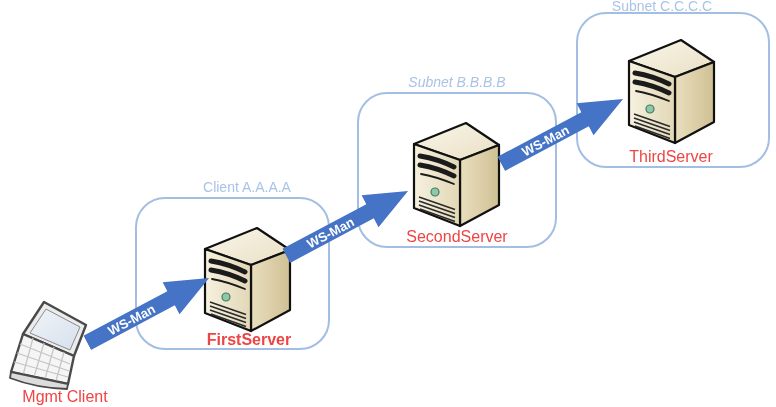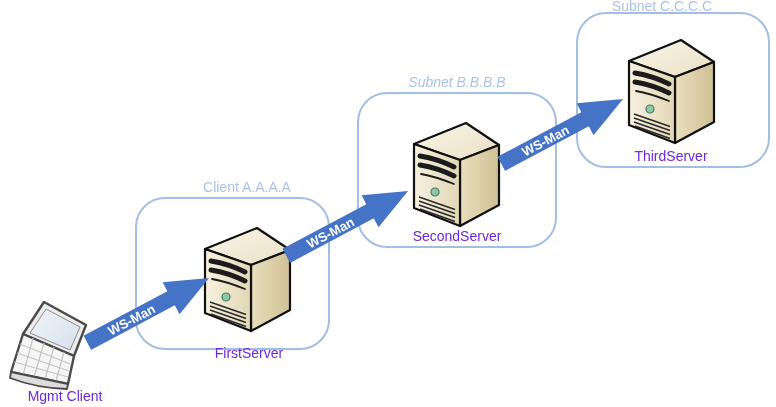--- a/index.html
+++ b/index.html
@@ -9,21 +9,21 @@
   }
   .subnet-box{
     position:absolute;border:2px solid #A3BEE3;border-radius:30px;
     background:#ffffff;box-sizing:border-box;
   }
   .subnet-label{
     position:absolute;text-align:center;font-size:14px;color:#A9C3E6;
     white-space:nowrap;
   }
   .node-label{
-    position:absolute;text-align:center;font-size:14px;color:#6d28d9;
+    position:absolute;text-align:center;font-size:16px;color:#ef4444;
     white-space:nowrap;
   }
   .icon{position:absolute;}
   .arrow{position:absolute;width:140px;height:40px;transform:rotate(-28deg);}
   .arrow svg{display:block;}
   .arrow text{
     font-family:"Liberation Sans",sans-serif;font-size:13px;font-weight:bold;
     fill:#ffffff;
   }
 </style>
@@ -83,21 +83,21 @@
       <path d="M8,25 L60,4 L93,26 L54,41 Z" fill="url(#gTop)" stroke="#111" stroke-width="2.2" stroke-linejoin="round"></path>
       <path d="M54,41 L93,26 L93,86 L54,107 Z" fill="url(#gSide)" stroke="#111" stroke-width="2.2" stroke-linejoin="round"></path>
       <path d="M8,25 L54,41 L54,107 L8,89 Z" fill="url(#gFront)" stroke="#111" stroke-width="2.2" stroke-linejoin="round"></path>
       <path d="M14,37 C26,39 38,43 48,48" stroke="#1b1b1b" stroke-width="5" fill="none" stroke-linecap="round"></path>
       <path d="M14,46 C26,48 38,52 48,57" stroke="#1b1b1b" stroke-width="5" fill="none" stroke-linecap="round"></path>
       <path d="M15,55 C27,57 38,61 48,65" stroke="#1b1b1b" stroke-width="1.8" fill="none" stroke-linecap="round"></path>
       <circle cx="29" cy="73" r="4" fill="#8FC7A8" stroke="#3E7D5E" stroke-width="1.2"></circle>
       <path d="M13,78 L49,90.5 M13,82 L49,94.5 M13,86 L49,98.5 M14,90 L49,102.5" stroke="#2b2b2b" stroke-width="1.6" fill="none"></path>
     </svg>
   </div>
-  <div class="node-label" style="left:179px;top:345px;width:140px;">FirstServer</div>
+  <div class="node-label" style="left:179px;top:331px;width:140px;font-weight:bold;">FirstServer</div>
 
   <div class="icon" style="left:406px;top:119px;">
     <svg width="100" height="110" viewBox="0 0 100 110">
       <path d="M8,25 L60,4 L93,26 L54,41 Z" fill="url(#gTop)" stroke="#111" stroke-width="2.2" stroke-linejoin="round"></path>
       <path d="M54,41 L93,26 L93,86 L54,107 Z" fill="url(#gSide)" stroke="#111" stroke-width="2.2" stroke-linejoin="round"></path>
       <path d="M8,25 L54,41 L54,107 L8,89 Z" fill="url(#gFront)" stroke="#111" stroke-width="2.2" stroke-linejoin="round"></path>
       <path d="M14,37 C26,39 38,43 48,48" stroke="#1b1b1b" stroke-width="5" fill="none" stroke-linecap="round"></path>
       <path d="M14,46 C26,48 38,52 48,57" stroke="#1b1b1b" stroke-width="5" fill="none" stroke-linecap="round"></path>
       <path d="M15,55 C27,57 38,61 48,65" stroke="#1b1b1b" stroke-width="1.8" fill="none" stroke-linecap="round"></path>
       <circle cx="29" cy="73" r="4" fill="#8FC7A8" stroke="#3E7D5E" stroke-width="1.2"></circle>

